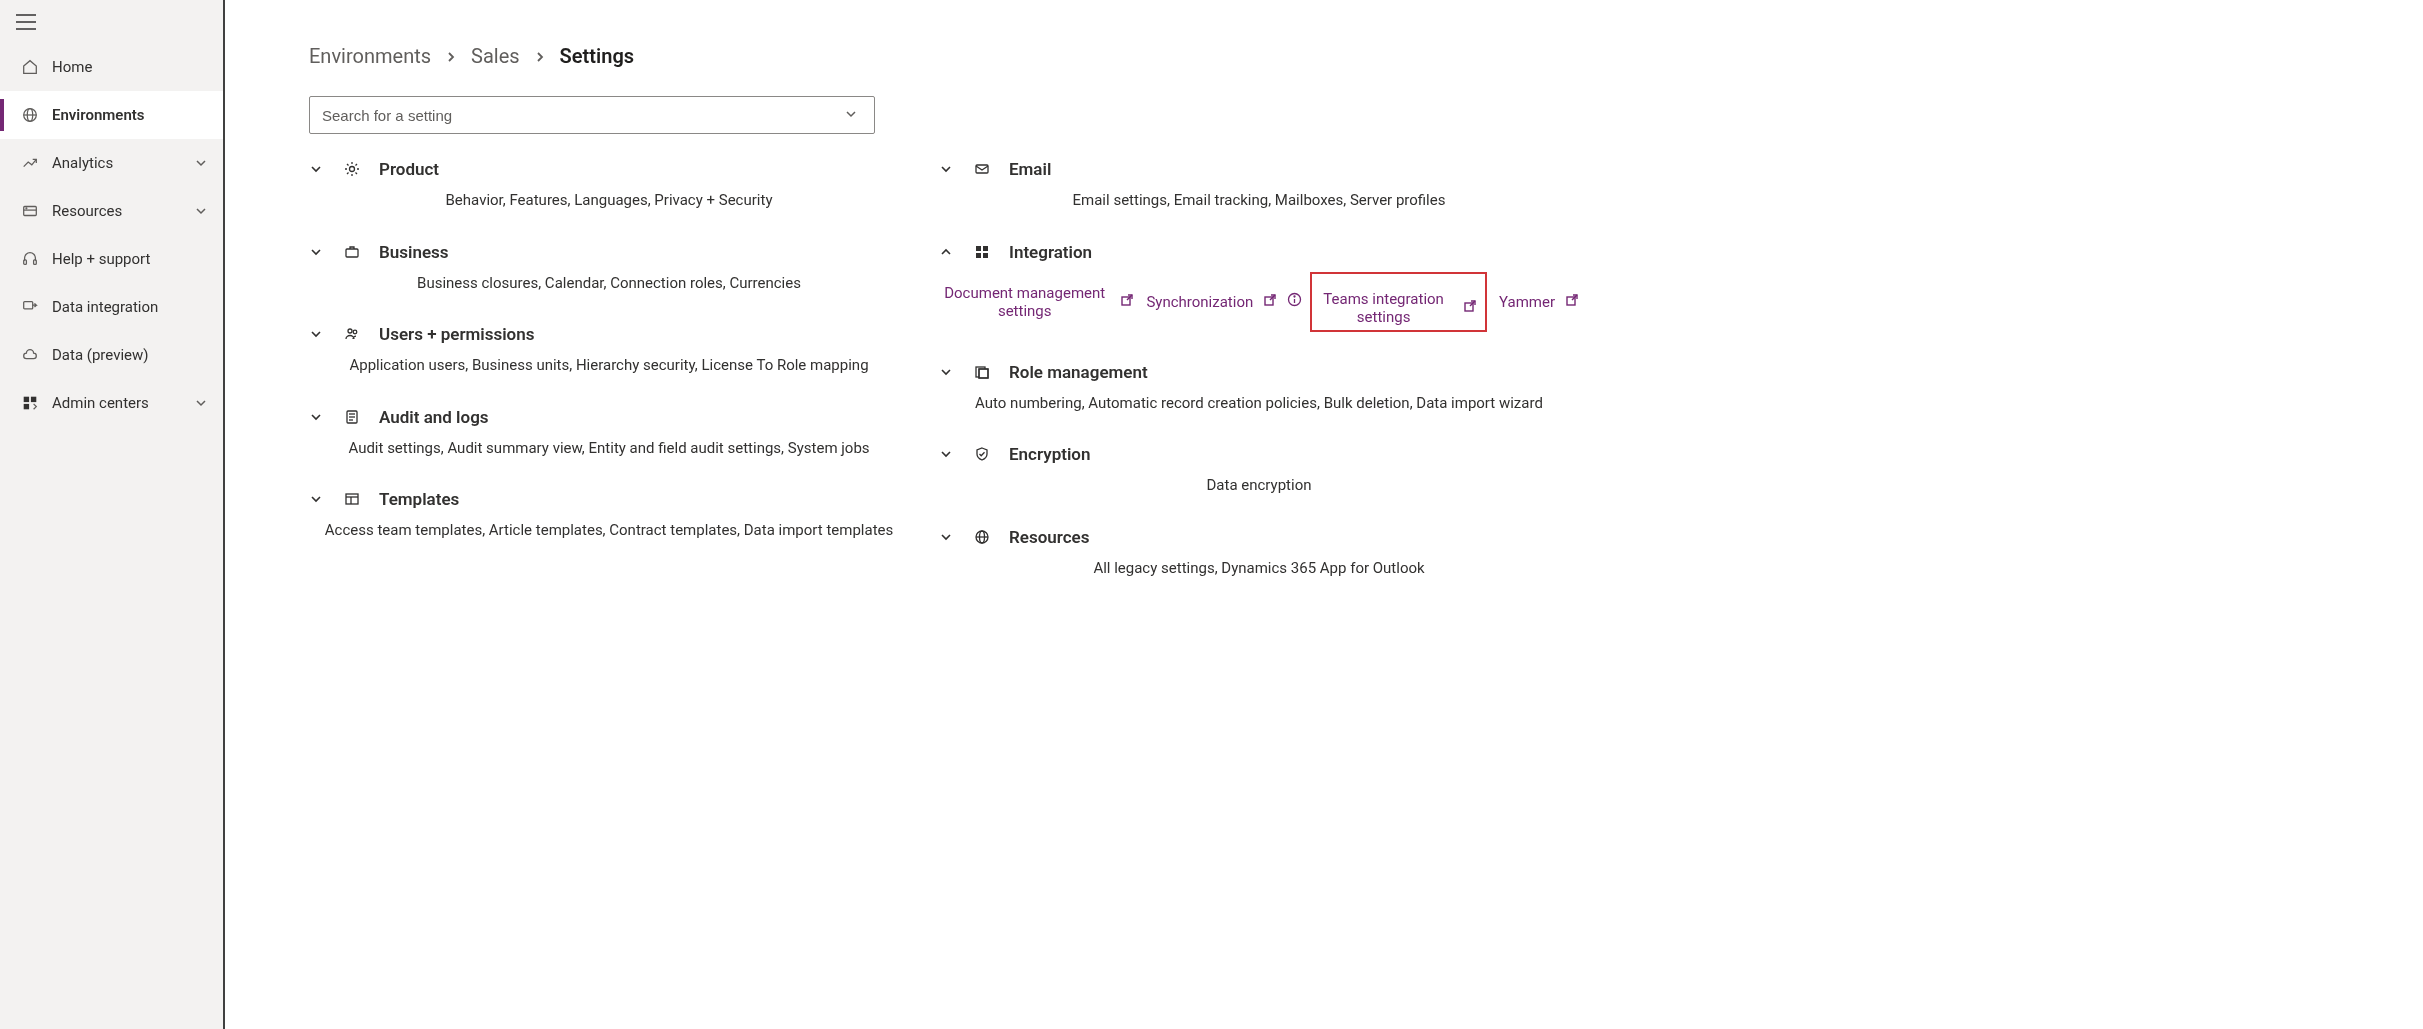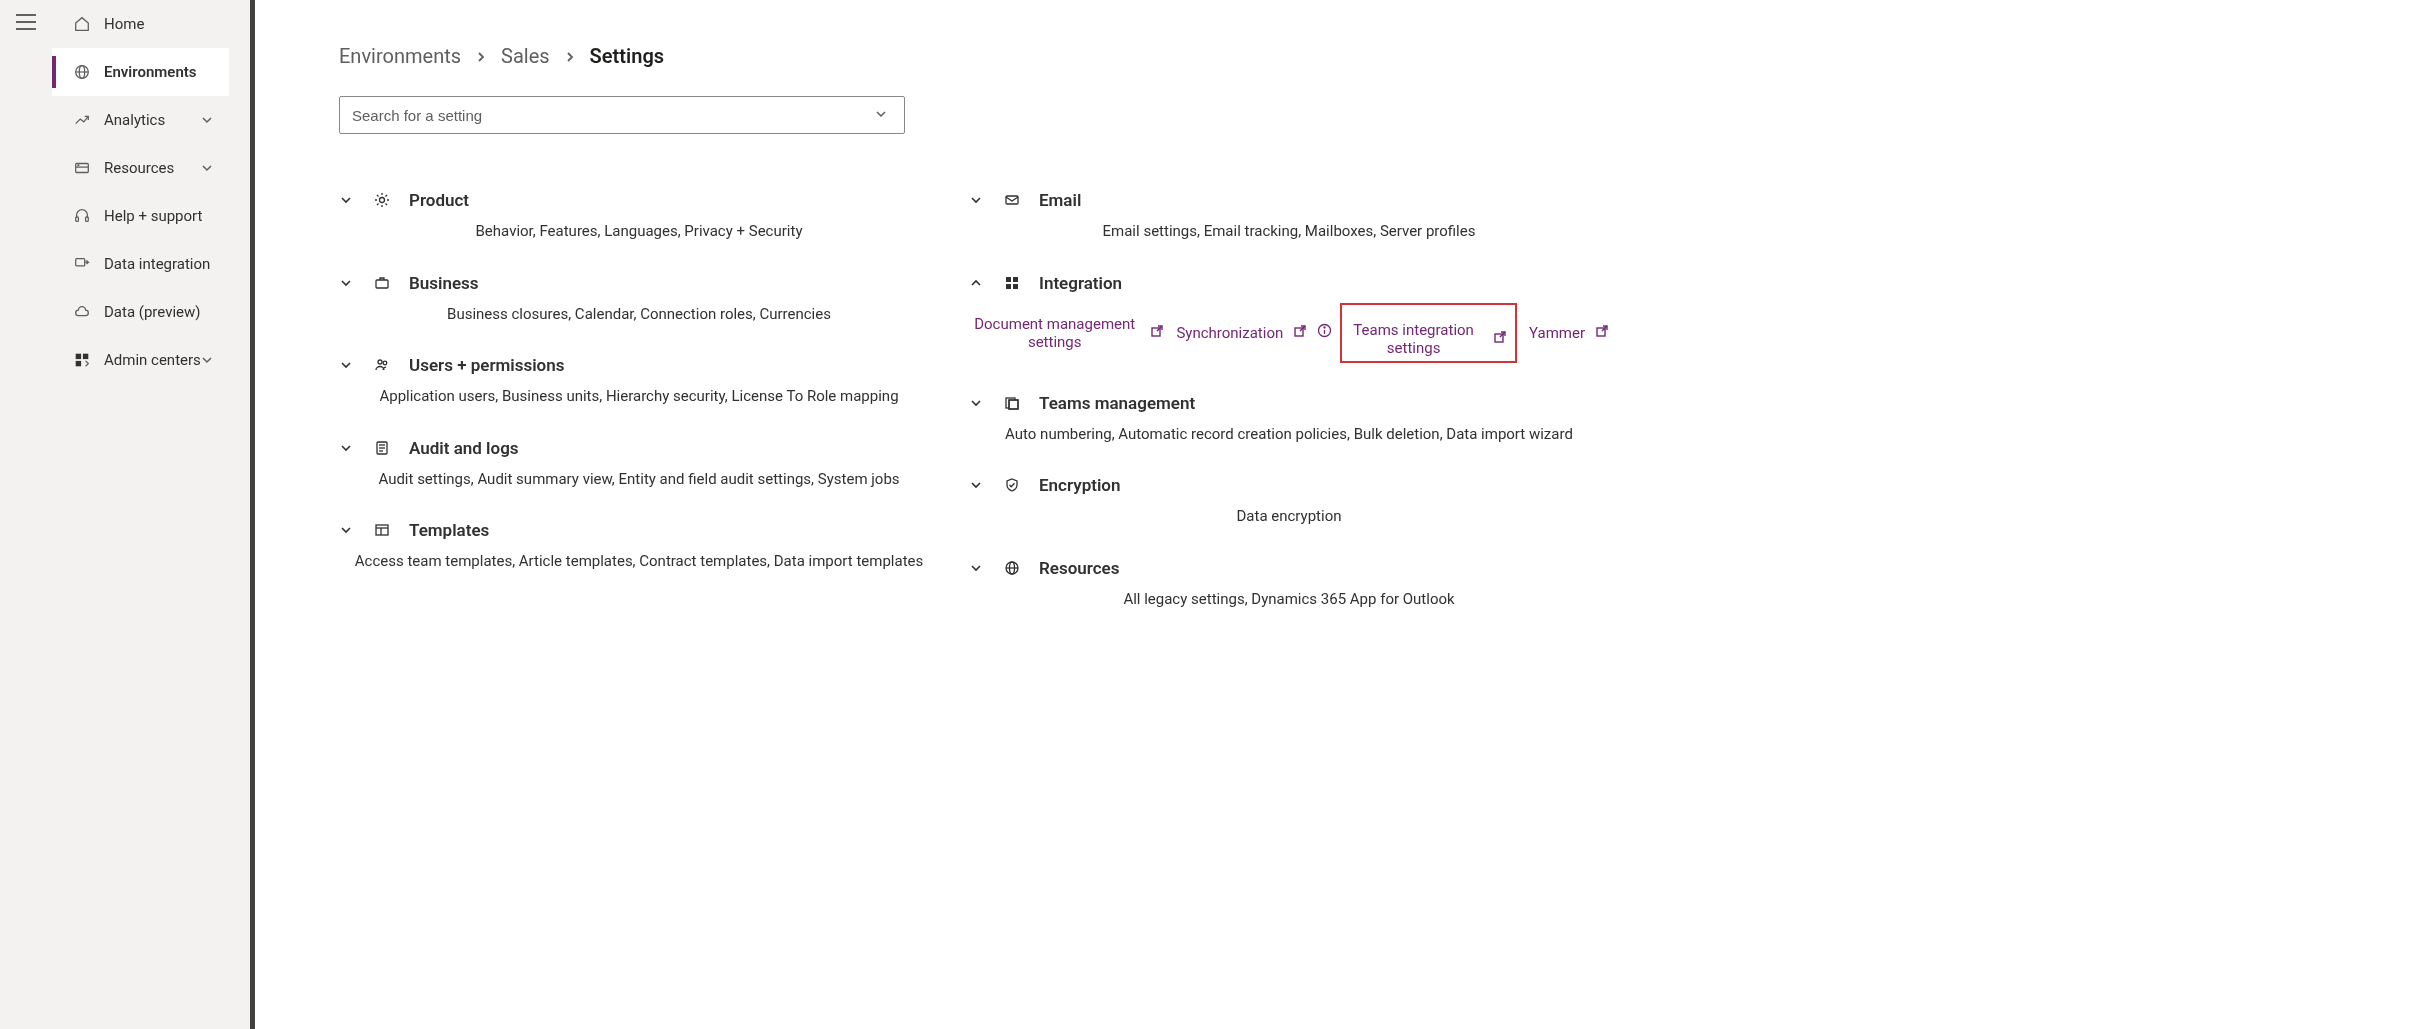--- a/index.html
+++ b/index.html
@@ -8,25 +8,25 @@
     font-size: 14px;
     color: #323130;
     background: #fff;
     display: flex;
     height: 1029px;
     width: 2423px;
     overflow: hidden;
   }
   
   .sidebar {
-    width: 255px;
+    width: 225px;
     background: #f3f2f1;
-    border-right: 5px solid #404040;
-    display: flex;
-    flex-direction: row;
+    border-right: 2px solid #404040;
+    display: flex;
+    flex-direction: column;
     flex-shrink: 0;
   }
   .hamburger {
     padding: 14px 16px 10px 16px;
   }
   .hamburger svg { width: 20px; height: 16px; }
   .nav-list { list-style: none; }
   .nav-item {
     display: flex;
     align-items: center;
@@ -79,21 +79,21 @@
   .bc-sep svg { width: 12px; height: 12px; stroke: #605e5c; fill: none; stroke-width: 1.8; }
 
   .search-wrap {
     width: 566px;
     height: 38px;
     border: 1px solid #8a8886;
     border-radius: 2px;
     display: flex;
     align-items: center;
     padding: 0 17px 0 12px;
-    margin-bottom: 56px;
+    margin-bottom: 25px;
   }
   .search-wrap input {
     flex: 1;
     border: none;
     outline: none;
     font-size: 15px;
     color: #201f1e;
     background: transparent;
   }
   .search-wrap input::placeholder { color: #605e5c; }
@@ -451,21 +451,21 @@
                 <polyline points="3,5 7,9 11,5"></polyline>
               </svg>
             </span>
           <span class="sec-icon">
               <svg viewBox="0 0 16 16">
                 <rect x="2" y="3" width="9" height="10"></rect>
                 <rect x="5" y="5" width="9" height="9" fill="#fff"></rect>
                 <rect x="5" y="5" width="9" height="9"></rect>
               </svg>
             </span>
-          <span class="sec-title">Teams management</span>
+          <span class="sec-title">Role management</span>
         </div>
         <div class="sec-sub">Auto numbering, Automatic record creation policies, Bulk deletion, Data import wizard</div>
       </div>
 
       <div class="section">
         <div class="section-head">
           <span class="sec-chevron">
               <svg viewBox="0 0 14 14">
                 <polyline points="3,5 7,9 11,5"></polyline>
               </svg>

